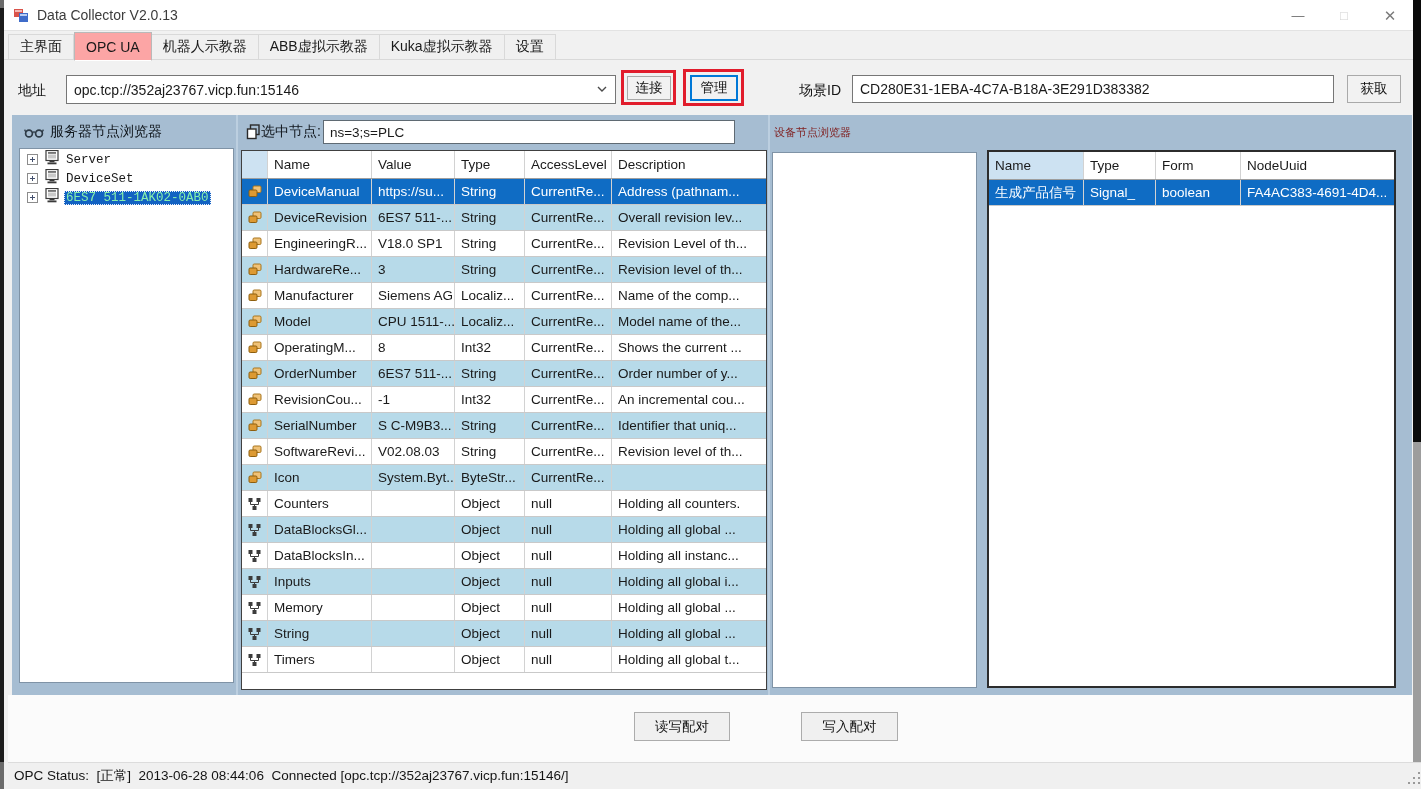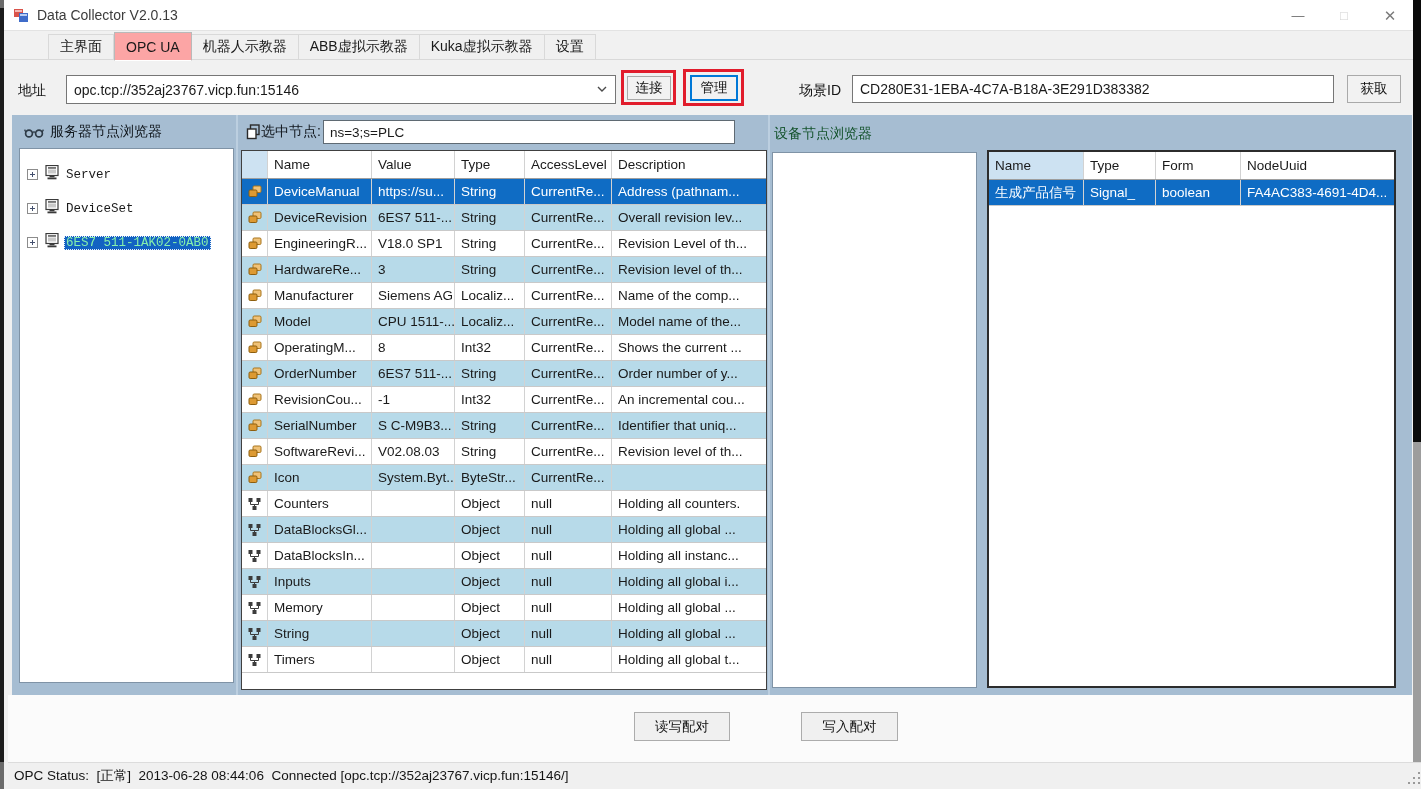--- a/index.html
+++ b/index.html
@@ -16,21 +16,21 @@
   .winbtn { width:46px; height:31px; display:flex; align-items:center; justify-content:center; font-size:13px; }
   .winbtn.min { color:#6f6f6f; } .winbtn.max { color:#d2d2d2; } .winbtn.close { color:#7a7a7a; font-size:15px; }
 
   
   .edge { position:absolute; }
   #edge-left { left:0; top:8px; width:4px; height:754px; background:#1c1c1c; }
   #edge-right-dark { left:1413px; top:0; width:8px; height:442px; background:#0a0a0a; }
   #edge-right-gray { left:1413px; top:442px; width:8px; height:320px; background:#9d9d9d; }
 
   
-  #tabbar { position:absolute; left:4px; top:33px; height:27px; display:flex; align-items:flex-end; z-index:3;margin-left:40px; }
+  #tabbar { position:absolute; left:4px; top:33px; height:27px; display:flex; align-items:flex-end; z-index:3; }
   .tab { height:26px; padding:0 11px; display:flex; align-items:center; font-size:14px; background:#f0f0f0; border:1px solid #d9d9d9; border-left:none; }
   .tab:first-child { border-left:1px solid #d9d9d9; }
   .tab.active { background:#fca5a5; border:1px solid #b9b9b9; height:29px; margin-bottom:-1px; z-index:4; border-bottom:1px solid #ffffff; }
   #tabline { position:absolute; left:0; top:59px; width:1409px; height:1px; background:#d9d9d9; }
 
   
   .lbl { font-size:14px; color:#141414; }
   #addr-label { position:absolute; left:14px; top:82px; }
   #addr-combo { position:absolute; left:62px; top:75px; width:550px; height:29px; background:#fff; border:1px solid #767676; display:flex; align-items:center; font-size:14px; padding-left:7px; }
   #addr-combo .chev { position:absolute; right:7px; top:7px; width:12px; height:12px; }
@@ -45,21 +45,21 @@
   #btn-get { position:absolute; left:1343px; top:75px; width:54px; height:28px; }
 
   
   #panel { position:absolute; left:8px; top:115px; width:1400px; height:580px; background:var(--panel,#a6bdd2); }
   .splitline { position:absolute; top:0; width:2px; height:100%; background:#bccfe0; }
 
   
   #server-head { position:absolute; left:12px; top:8px; display:flex; align-items:center; gap:6px; }
   #server-title { font-size:14px; color:#10161c; }
   #tree { position:absolute; left:7px; top:33px; width:215px; height:535px; background:#fff; border:1px solid #7f93a6; font-family:"Liberation Mono", monospace; font-size:12.5px; }
-  .tree-row { display:flex; align-items:center; height:17px; margin-top:17px; }
+  .tree-row { display:flex; align-items:center; height:17px; margin-top:2px; }
   .plusbox { width:11px; height:11px; border:1px solid #8c8c8c; background:#fff; margin-left:7px; position:relative; flex:none; }
   .plusbox:before, .plusbox:after { content:""; position:absolute; background:#44506e; }
   .plusbox:before { left:2px; top:4px; width:5px; height:1px; }
   .plusbox:after { left:4px; top:2px; width:1px; height:5px; }
   .tree-icon { margin-left:7px; flex:none; }
   .tree-label { margin-left:5px; padding:0 2px; white-space:nowrap; }
   .tree-row.selected .tree-label { background:#1262c2; color:#86efac; outline:1px dotted #e8eefc; outline-offset:-1px; }
 
   
   #selnode-head { position:absolute; left:234px; top:5px; display:flex; align-items:center; gap:0; }
@@ -70,21 +70,21 @@
   .grow { display:flex; height:26px; border-bottom:1px solid #c9c9c9; background:#fff; }
   .grow.alt { background:var(--rowalt,#b7dae9); }
   .grow.sel { background:var(--sel,#0f6cc4); color:#fff; }
   .grow.head { height:28px; background:#fff; border-bottom:1px solid #9e9e9e; font-size:13.5px; }
   .gcell { display:flex; align-items:center; padding-left:6px; border-right:1px solid #d2d2d2; font-size:13.5px; white-space:nowrap; overflow:hidden; flex:none; }
   .gcell.last { flex:1; border-right:none; }
   .gcell.iconc { justify-content:center; padding-left:0; }
   .grow.head .iconc { background:var(--headtint,#cde2f2); }
 
   
-  #device-title { position:absolute; left:762px; top:10px; font-size:14px; color:#14532d; }
+  #device-title { position:absolute; left:762px; top:10px; font-size:11px; color:#7f1d1d; }
   #device-tree { position:absolute; left:760px; top:37px; width:205px; height:536px; background:#fff; border:1px solid #7f93a6; }
   #device-table { left:975px; top:35px; width:409px; height:538px; border:2px solid #2c2c2c; }
 
   
   #bottom-zone { position:absolute; left:4px; top:695px; width:1409px; height:67px; background:#fbfbfb; }
   #btn-rw { position:absolute; left:630px; top:712px; width:96px; height:29px; background:#f0f0f0; border:1px solid #acacac; }
   #btn-w  { position:absolute; left:797px; top:712px; width:97px; height:29px; background:#f0f0f0; border:1px solid #acacac; }
 
   
   #statusbar { position:absolute; left:4px; top:762px; width:1417px; height:27px; background:#f0f0f0; border-top:1px solid #dcdcdc; display:flex; align-items:center; }

